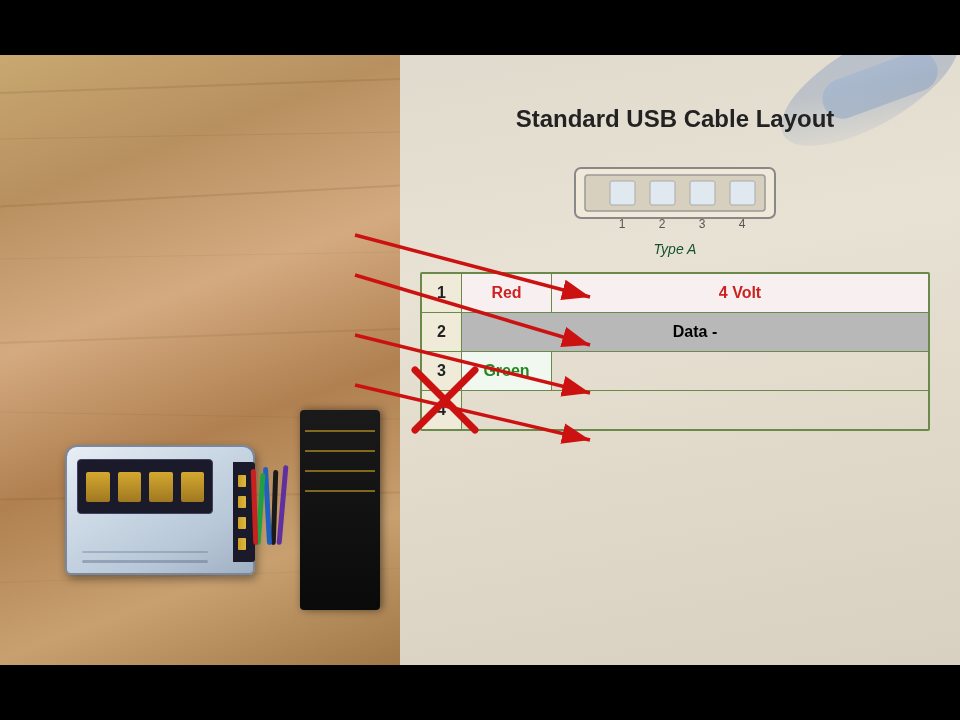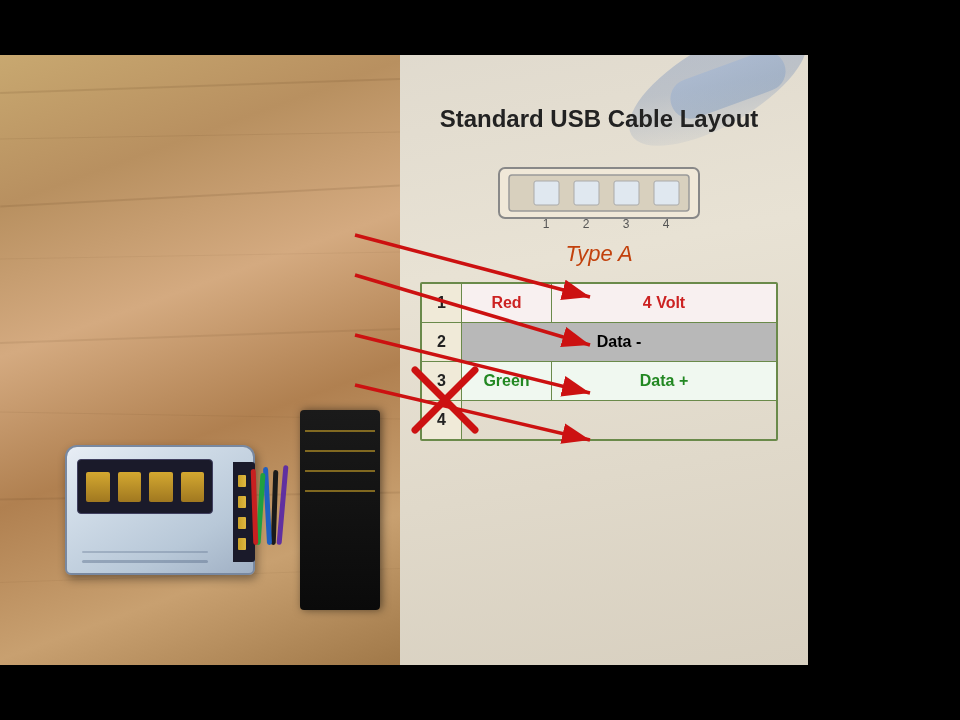--- a/index.html
+++ b/index.html
@@ -6,21 +6,21 @@
     body {
       width: 960px;
       height: 720px;
       background: #000;
       overflow: hidden;
       font-family: Arial, sans-serif;
     }
 
     .main-container {
       position: relative;
-      width: 808px;
+      width: 960px;
       height: 720px;
       background: #000;
     }
 
     
     .bar-top {
       position: absolute;
       top: 0; left: 0; right: 0;
       height: 55px;
       background: #000;
@@ -85,22 +85,22 @@
       margin-bottom: 15px;
       position: relative;
       z-index: 2;
     }
 
     .usb-plug-svg {
       margin-bottom: 8px;
     }
 
     .type-label {
-      font-size: 22px;
-      color: #c2410c;
+      font-size: 14px;
+      color: #14532d;
       font-style: italic;
     }
 
     
     .pin-table {
       border: 2px solid #6a8a4a;
       border-radius: 2px;
       overflow: hidden;
       position: relative;
       z-index: 2;
@@ -285,21 +285,20 @@
         </div>
 
         <div class="pin-row row-2">
           <div class="pin-num">2</div>
           <div class="pin-function">Data -</div>
         </div>
 
         <div class="pin-row row-3">
           <div class="pin-num">3</div>
           <div class="pin-color">Green</div>
-          <div class="pin-function">Data +</div>
         </div>
 
         <div class="pin-row row-4">
           <div class="pin-num">4</div>
         </div>
       </div>
     </div>
 
   </div>
 

